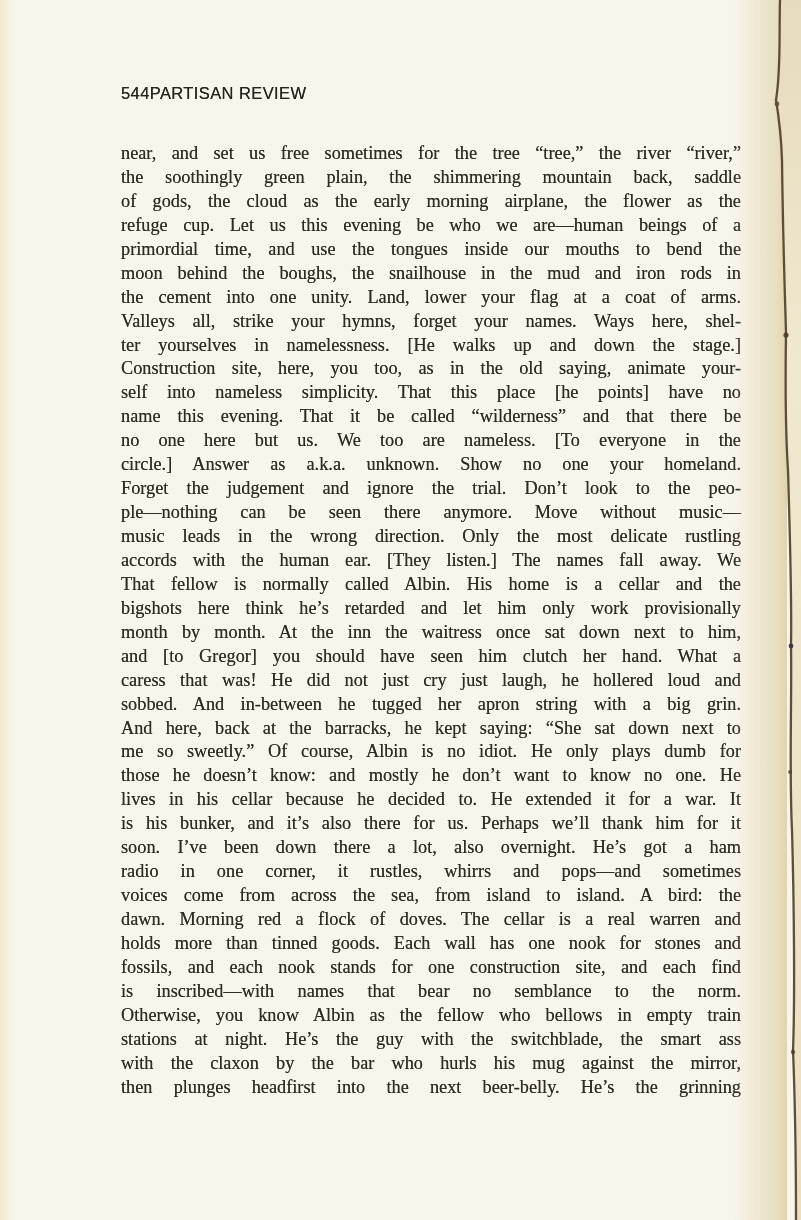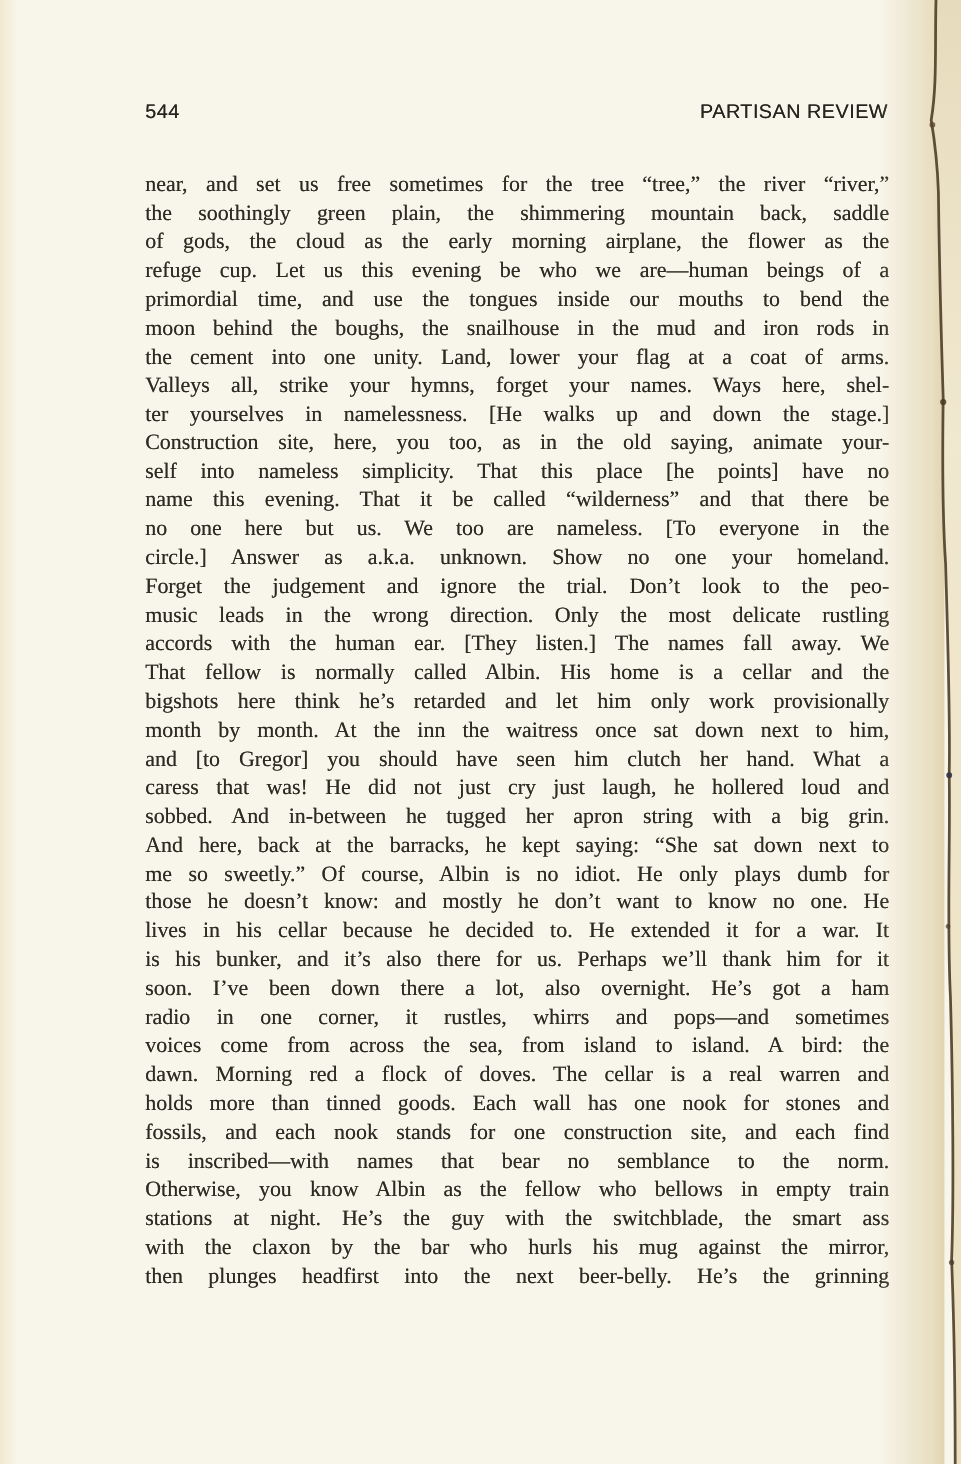--- a/index.html
+++ b/index.html
@@ -9,21 +9,21 @@
     background: var(--page-bg, #f8f5ea);
     font-family: "Liberation Serif", serif;
     overflow: hidden;
   }
   .left-shade {
     position: absolute; left: 0; top: 0; width: 14px; height: 100%;
     background: linear-gradient(to right, #f1e9cf, rgba(241,233,207,0));
   }
   .page-header {
     position: absolute; left: 121px; top: 84px; width: 619px;
-    display: flex; justify-content: space-between; align-items: baseline;
+    display: flex; align-items: baseline;
     font-family: "Liberation Sans", sans-serif;
     font-size: 16.5px; letter-spacing: 0.4px;
     color: var(--header-color, #26241f);
     text-shadow: 0 0 0.45px rgba(38,36,31,0.85);
   }
   .body-text {
     position: absolute; left: 121px; top: 142px; width: 620px;
     font-size: 18.3px; line-height: 23.95px;
     color: var(--text-color, #2e2b24);
     text-shadow: 0 0 0.4px rgba(46,43,36,0.75);
@@ -59,20 +59,21 @@
       <div class="line">moon behind the boughs, the snailhouse in the mud and iron rods in</div>
       <div class="line">the cement into one unity. Land, lower your flag at a coat of arms.</div>
       <div class="line">Valleys all, strike your hymns, forget your names. Ways here, shel-</div>
       <div class="line">ter yourselves in namelessness. [He walks up and down the stage.]</div>
       <div class="line">Construction site, here, you too, as in the old saying, animate your-</div>
       <div class="line">self into nameless simplicity. That this place [he points] have no</div>
       <div class="line">name this evening. That it be called “wilderness” and that there be</div>
       <div class="line">no one here but us. We too are nameless. [To everyone in the</div>
       <div class="line">circle.] Answer as a.k.a. unknown. Show no one your homeland.</div>
       <div class="line">Forget the judgement and ignore the trial. Don’t look to the peo-</div>
+      <div class="line">ple—nothing can be seen there anymore. Move without music—</div>
       <div class="line">music leads in the wrong direction. Only the most delicate rustling</div>
       <div class="line">accords with the human ear. [They listen.] The names fall away. We</div>
       <div class="line">That fellow is normally called Albin. His home is a cellar and the</div>
       <div class="line">bigshots here think he’s retarded and let him only work provisionally</div>
       <div class="line">month by month. At the inn the waitress once sat down next to him,</div>
       <div class="line">and [to Gregor] you should have seen him clutch her hand. What a</div>
       <div class="line">caress that was! He did not just cry just laugh, he hollered loud and</div>
       <div class="line">sobbed. And in-between he tugged her apron string with a big grin.</div>
       <div class="line">And here, back at the barracks, he kept saying: “She sat down next to</div>
       <div class="line">me so sweetly.” Of course, Albin is no idiot. He only plays dumb for</div>

